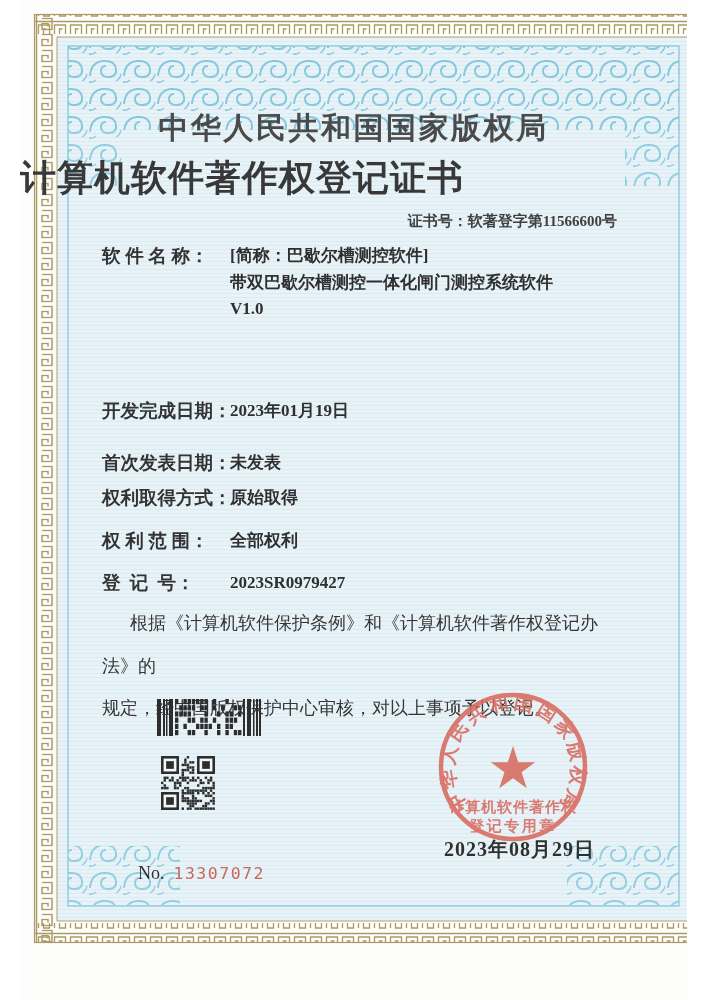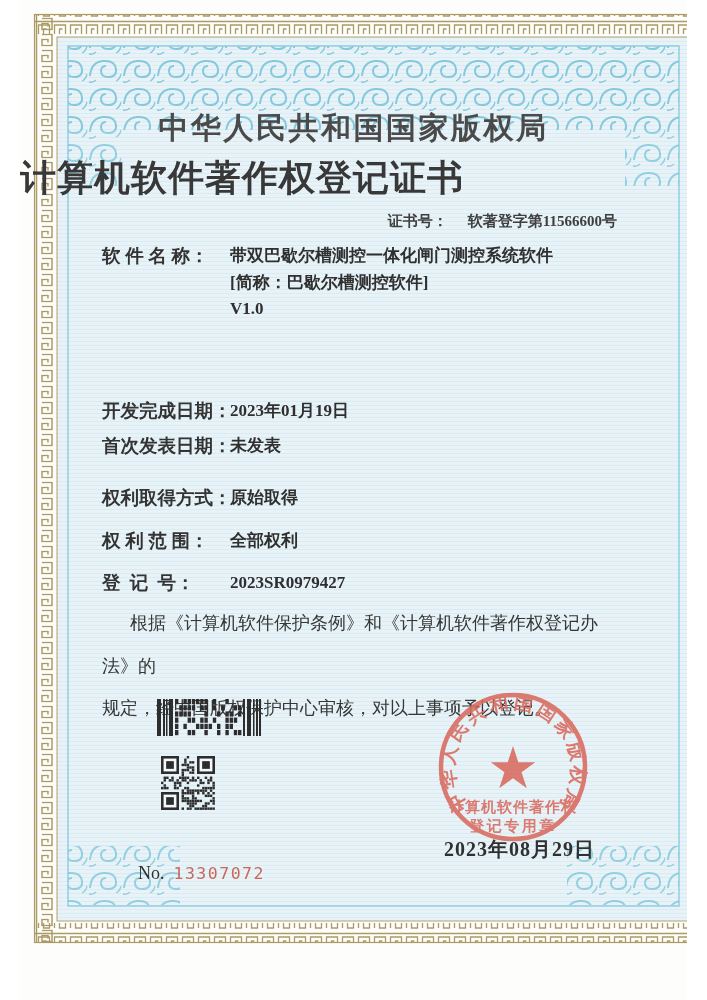--- a/index.html
+++ b/index.html
@@ -34,21 +34,21 @@
     position:absolute;left:0;right:0;top:111px;text-align:center;
     font-size:30px;font-weight:600;letter-spacing:2.5px;color:#4a4a4a;line-height:1.1;
   }
   .title{
     position:absolute;left:0;right:12px;top:159px;
     font-size:36px;font-weight:700;letter-spacing:1px;color:#383838;line-height:1.1;
   }
   .certno{
     position:absolute;top:212px;right:70px;font-size:15px;font-weight:600;color:#3f3f3f;
   }
-  .certno .lbl{margin-right:20px;}
+  .certno .lbl{margin-right:0;}
 
   .row{position:absolute;left:82px;white-space:nowrap;}
   .flabel{
     display:inline-block;width:128px;font-size:18.5px;font-weight:700;
     color:#333;vertical-align:top;white-space:pre;
   }
   .fvalue{
     display:inline-block;font-size:17px;font-weight:600;color:#2f2f2f;
     line-height:26.5px;vertical-align:top;white-space:normal;max-width:430px;
   }
@@ -118,32 +118,32 @@
   </svg>
 
   <div class="authority">中华人民共和国国家版权局</div>
   <div class="title">计算机软件著作权登记证书</div>
   <div class="certno">
     <span class="lbl">证书号：</span><span>软著登字第11566600号</span>
   </div>
 
   <div class="row" style="top:243px">
     <span class="flabel">软 件 名 称：</span><span class="fvalue">
+      <span class="vline">[简称：巴歇尔槽测控软件]</span>
       <span class="vline">带双巴歇尔槽测控一体化闸门测控系统软件</span>
-      <span class="vline">[简称：巴歇尔槽测控软件]</span>
       <span class="vline">V1.0</span>
     </span>
   </div>
 
 
   <div class="row" style="top:398px">
     <span class="flabel">开发完成日期：</span><span class="fvalue">2023年01月19日</span>
   </div>
 
-  <div class="row" style="top:433px">
+  <div class="row" style="top:450px">
     <span class="flabel">首次发表日期：</span><span class="fvalue">未发表</span>
   </div>
 
   <div class="row" style="top:528px">
     <span class="flabel">权 利 范 围：</span><span class="fvalue">全部权利</span>
   </div>
 
   <div class="row" style="top:485px">
     <span class="flabel">权利取得方式：</span><span class="fvalue">原始取得</span>
   </div>

